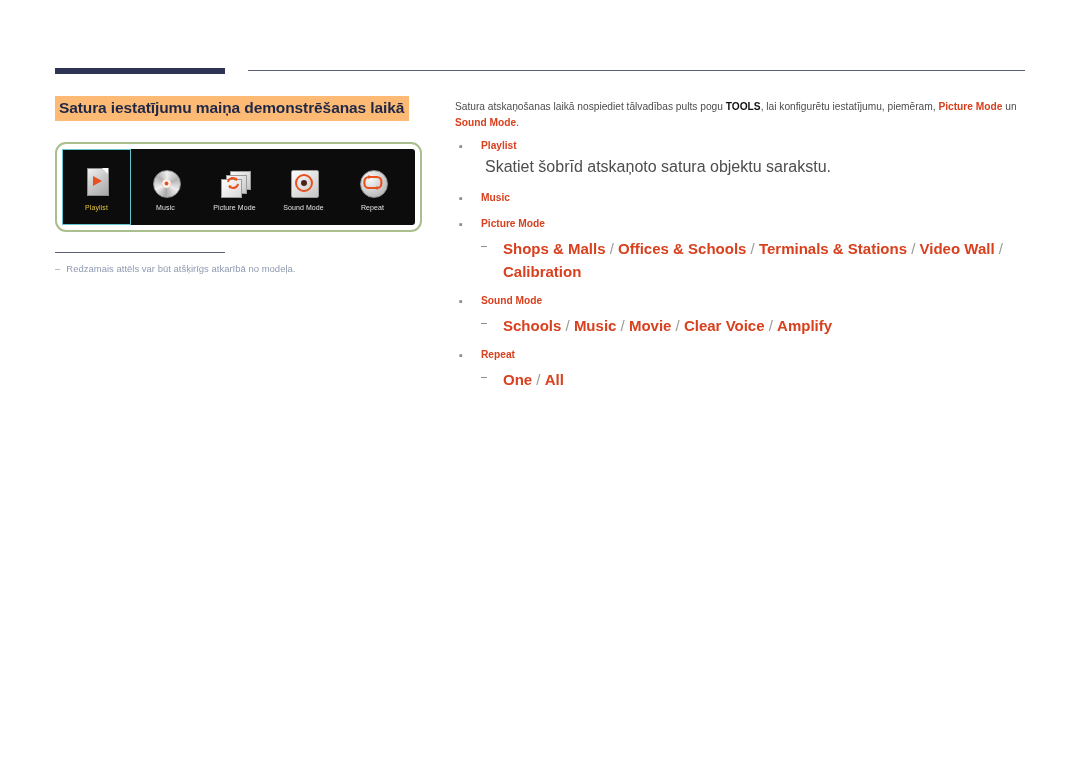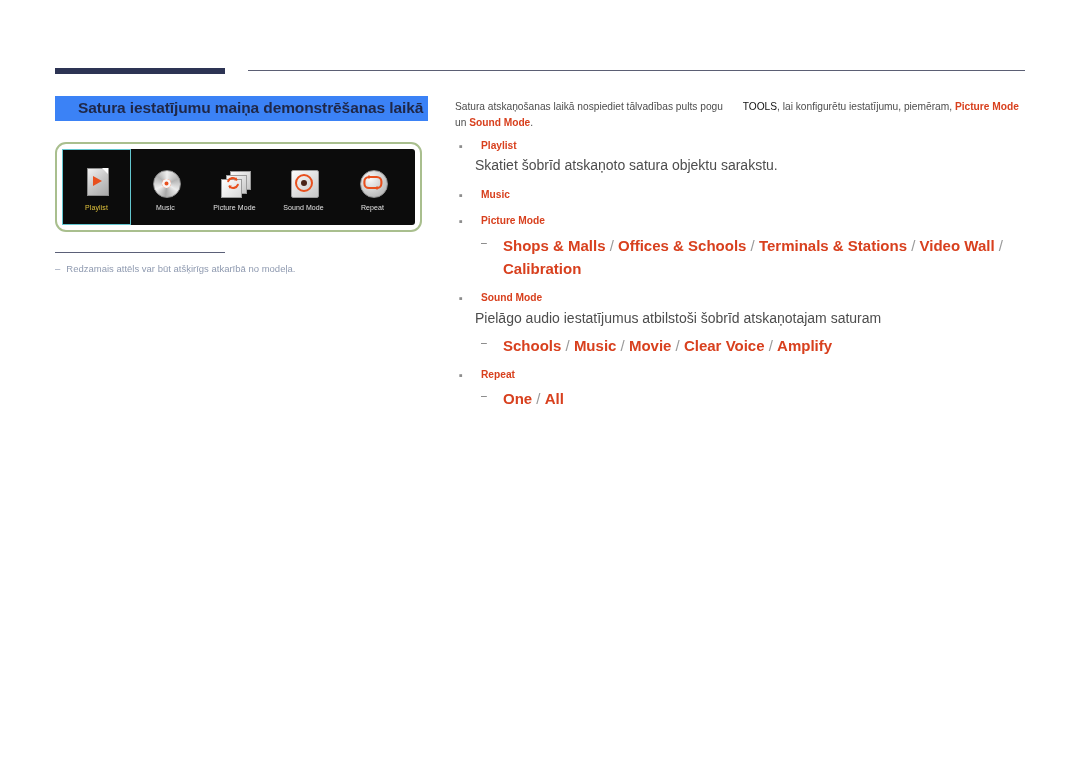--- a/index.html
+++ b/index.html
@@ -39,22 +39,22 @@
     position: absolute;
     left: 55px;
     top: 96px;
     width: 380px;
   }
   .page-title {
     display: inline-block;
     font-size: 15.5px;
     font-weight: bold;
     color: #1f2747;
-    background: #3b82f6;
-    padding: 3px 5px 4px 23px;
+    background: #fdba74;
+    padding: 3px 5px 4px 4px;
     letter-spacing: -0.1px;
     line-height: 1.15;
     white-space: nowrap;
   }
 
   
   .tv-frame {
     position: absolute;
     left: 55px;
     top: 142px;
@@ -222,21 +222,21 @@
   .right-col {
     position: absolute;
     left: 455px;
     top: 99px;
     width: 572px;
     font-size: 10.2px;
     color: #4d4d4d;
     line-height: 1.55;
   }
   .intro { color: #4d4d4d; }
-  .intro b.tools { color: #111111; font-weight: normal; margin-left: 17px; }
+  .intro b.tools { color: #111111; font-weight: bold; }
   .intro b.accent { color: #d8401e; font-weight: bold; }
 
   .bullet-list { margin-top: 7px; }
   .bullet-block { margin-bottom: 10px; }
   .bullet-head {
     display: flex;
     align-items: flex-start;
     gap: 0;
   }
   .bullet-mark {
@@ -247,23 +247,23 @@
     line-height: 1.5;
     padding-left: 4px;
     box-sizing: border-box;
   }
   .bullet-title {
     color: #d8401e;
     font-weight: bold;
     font-size: 10.2px;
   }
   .bullet-desc {
-    margin-left: 20px;
+    margin-left: 30px;
     color: #4d4d4d;
-    font-size: 14px;
+    font-size: 16px;
     margin-top: 1px;
   }
   .sub-row {
     display: flex;
     align-items: flex-start;
     margin-left: 26px;
     margin-top: 4px;
   }
   .sub-dash {
     flex: 0 0 auto;
@@ -377,21 +377,20 @@
         <div class="sub-row">
           <span class="sub-dash">‒</span>
           <span class="sub-opts"><span>Shops &amp; Malls</span><span class="sep"> / </span><span>Offices &amp; Schools</span><span class="sep"> / </span><span>Terminals &amp; Stations</span><span class="sep"> / </span><span>Video Wall</span><span class="sep"> / </span><span>Calibration</span></span>
         </div>
       </div>
       <div class="bullet-block">
         <div class="bullet-head">
           <span class="bullet-mark">▪</span>
           <span class="bullet-title">Sound Mode</span>
         </div>
-        <div class="bullet-desc">Pielāgo audio iestatījumus atbilstoši šobrīd atskaņotajam saturam</div>
         <div class="sub-row">
           <span class="sub-dash">‒</span>
           <span class="sub-opts"><span>Schools</span><span class="sep"> / </span><span>Music</span><span class="sep"> / </span><span>Movie</span><span class="sep"> / </span><span>Clear Voice</span><span class="sep"> / </span><span>Amplify</span></span>
         </div>
       </div>
       <div class="bullet-block">
         <div class="bullet-head">
           <span class="bullet-mark">▪</span>
           <span class="bullet-title">Repeat</span>
         </div>

